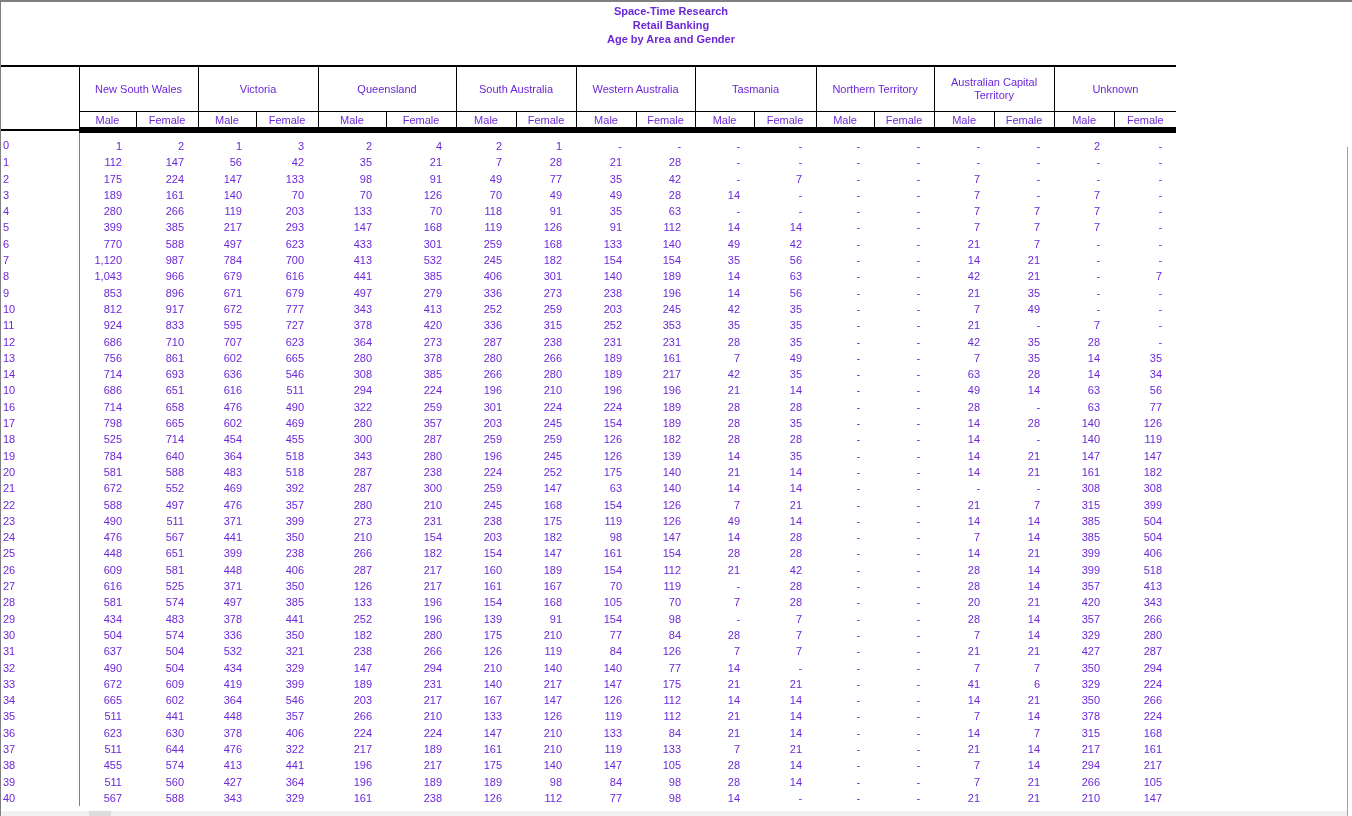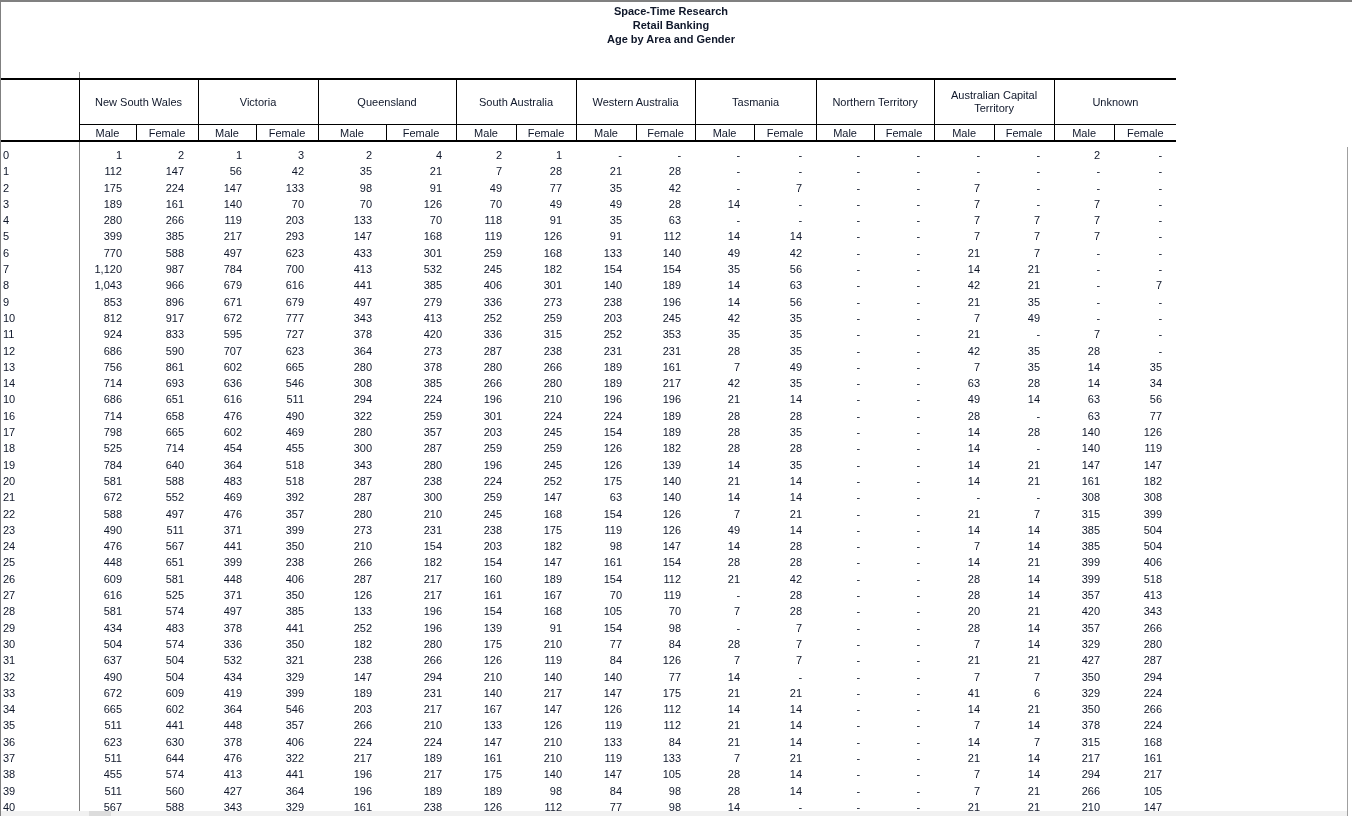--- a/index.html
+++ b/index.html
@@ -1,36 +1,36 @@
 <!DOCTYPE html>
 <html><head>
 <meta charset="utf-8">
 <style>
   html,body{margin:0;padding:0;background:#fff;}
   .window{
     position:relative;width:1352px;height:816px;background:#ffffff;
     border-top:2px solid #808080;border-left:1px solid #808080;
     box-sizing:border-box;overflow:hidden;
-    font-family:"Liberation Sans","DejaVu Sans",sans-serif;color:#0f172a;
+    font-family:"Liberation Sans","DejaVu Sans",sans-serif;color:#6d28d9;
   }
   .titles{position:absolute;top:2px;left:0;width:1340px;text-align:center;
     font-weight:bold;font-size:11px;line-height:14px;}
   .stub-tick{position:absolute;left:78px;top:70px;width:1px;height:9px;background:#808080;}
   table.report{
-    position:absolute;top:76px;left:0;width:1175px;
+    position:absolute;top:63px;left:0;width:1175px;
     border-collapse:collapse;table-layout:fixed;font-size:11px;padding-left:23px;
   }
   table.report th{font-weight:normal;font-size:11px;padding:0;}
   th.stub{border-top:2px solid #000;border-bottom:2px solid #000;}
   th.area{
     height:44px;border-top:2px solid #000;border-left:1px solid #000;
     border-bottom:1px solid #000;text-align:center;vertical-align:middle;line-height:13px;
   }
   th.gender{
-    height:15px;border-left:1px solid #000;border-bottom:2px solid #000000;
+    height:15px;border-left:1px solid #000;border-bottom:6px solid #000000;
     text-align:center;vertical-align:middle;margin-left:20px;
   }
   tbody td{height:16.3px;padding:0;vertical-align:middle;font-size:11px;line-height:16.3px;}
   td.age{text-align:left;padding-left:2px;border-right:1px solid #808080;}
   tbody tr:first-child td{padding-top:5px;}
   td.num{text-align:right;padding-right:14px;}
   .hscroll{position:absolute;left:0;bottom:0;width:1346px;height:5px;background:#f1f1f1;}
   .hthumb{position:absolute;left:88px;top:0;width:22px;height:5px;background:#dcdcdc;}
   .v-edge{position:absolute;right:4px;top:145px;bottom:0;width:1px;background:#a0a0a0;}
 </style>
@@ -352,21 +352,21 @@
           <td class="num">-</td>
           <td class="num">-</td>
           <td class="num">21</td>
           <td class="num">-</td>
           <td class="num">7</td>
           <td class="num">-</td>
         </tr>
         <tr>
           <td class="age">12</td>
           <td class="num">686</td>
-          <td class="num">590</td>
+          <td class="num">710</td>
           <td class="num">707</td>
           <td class="num">623</td>
           <td class="num">364</td>
           <td class="num">273</td>
           <td class="num">287</td>
           <td class="num">238</td>
           <td class="num">231</td>
           <td class="num">231</td>
           <td class="num">28</td>
           <td class="num">35</td>

